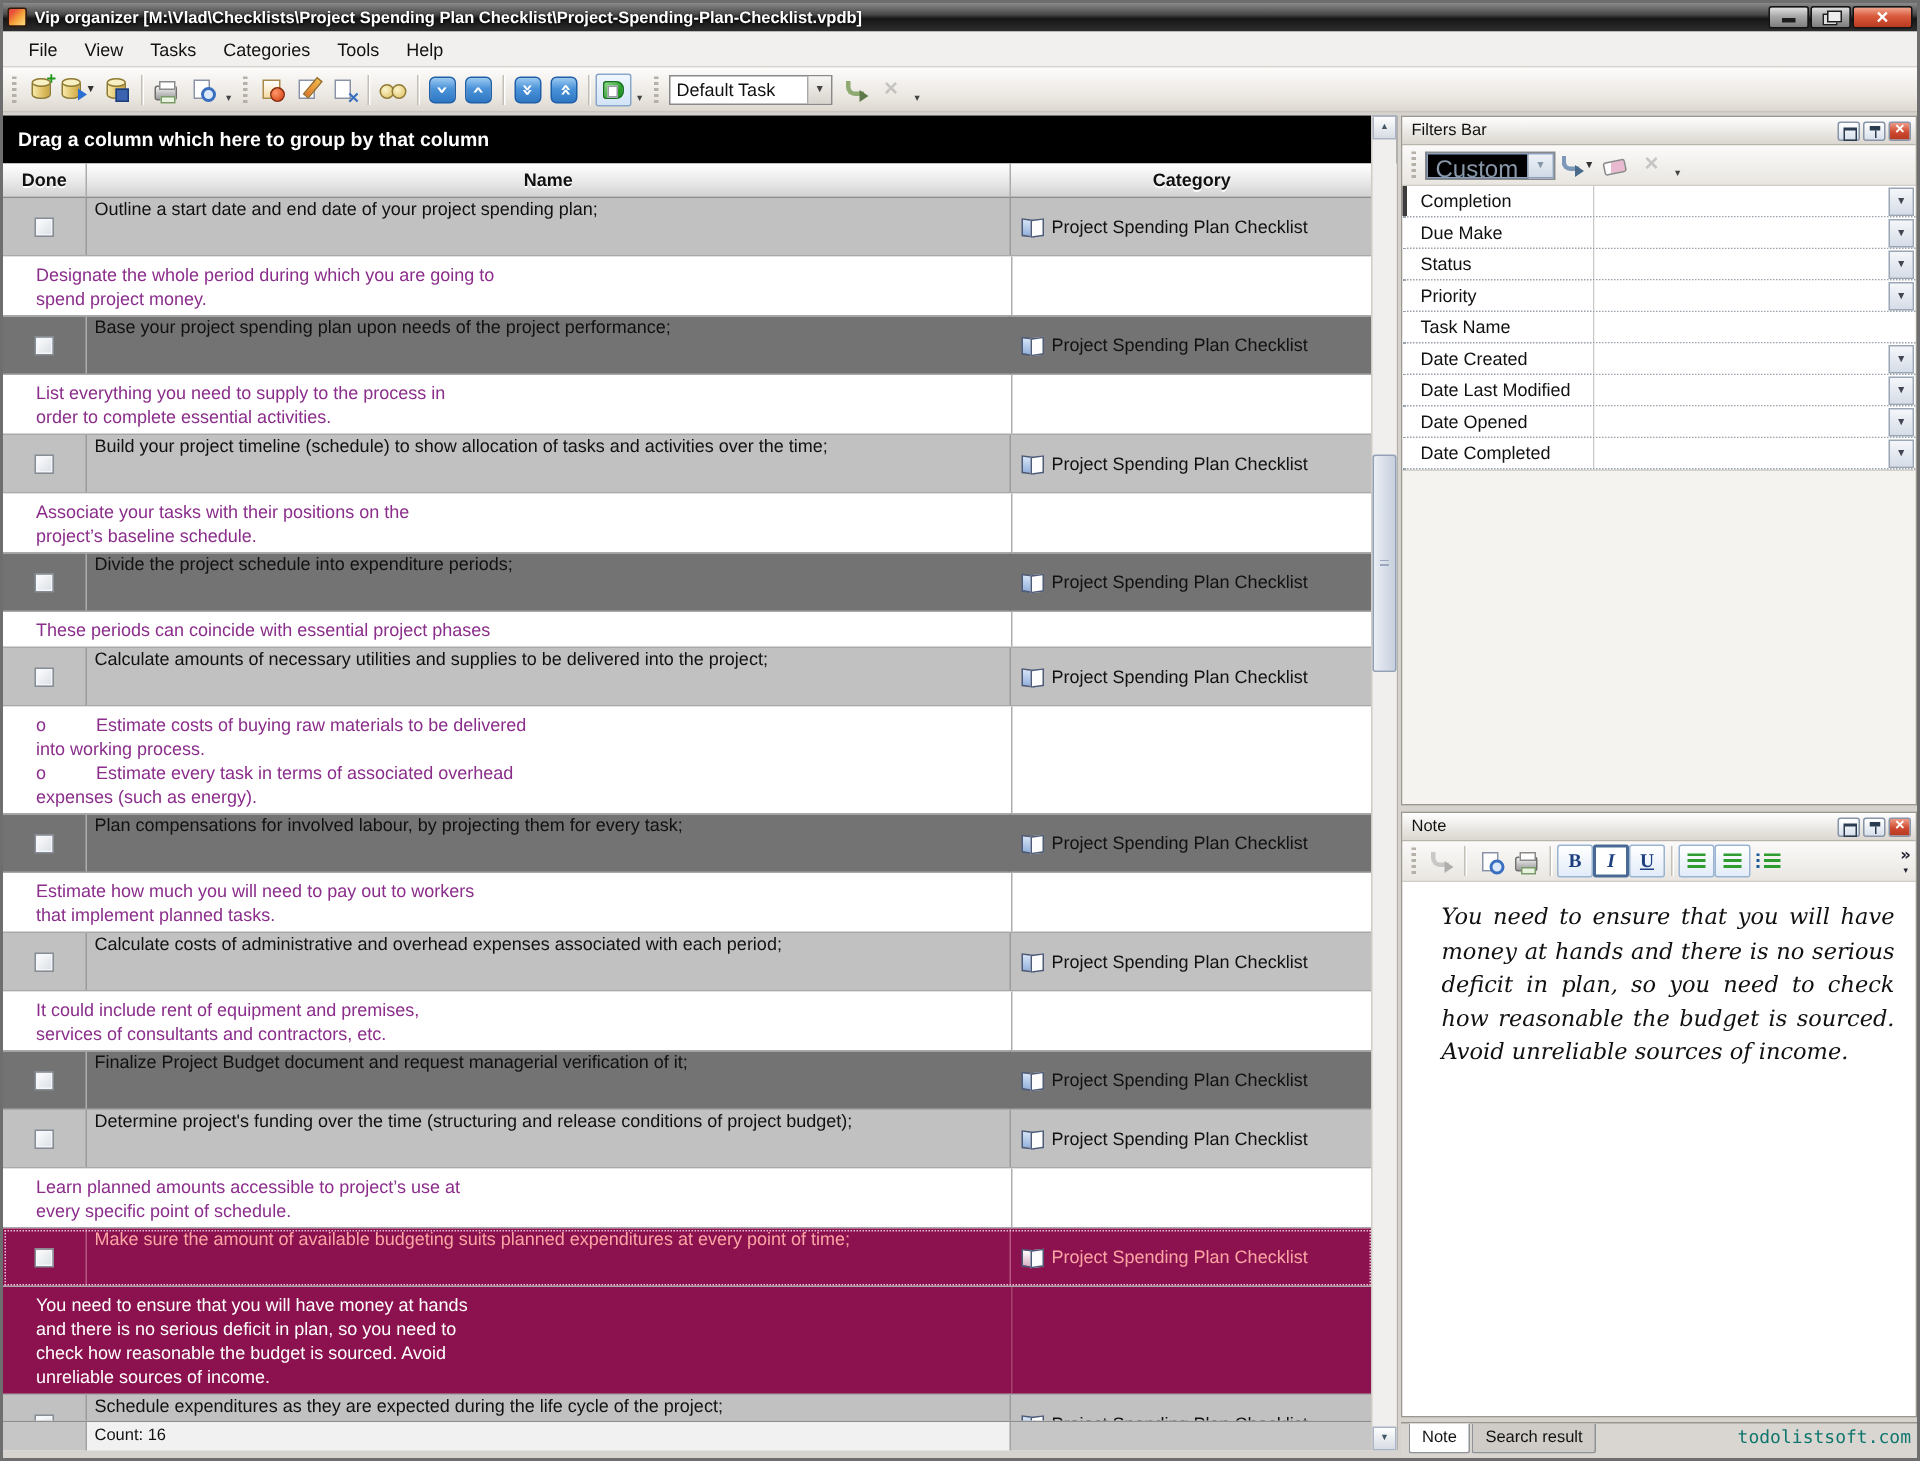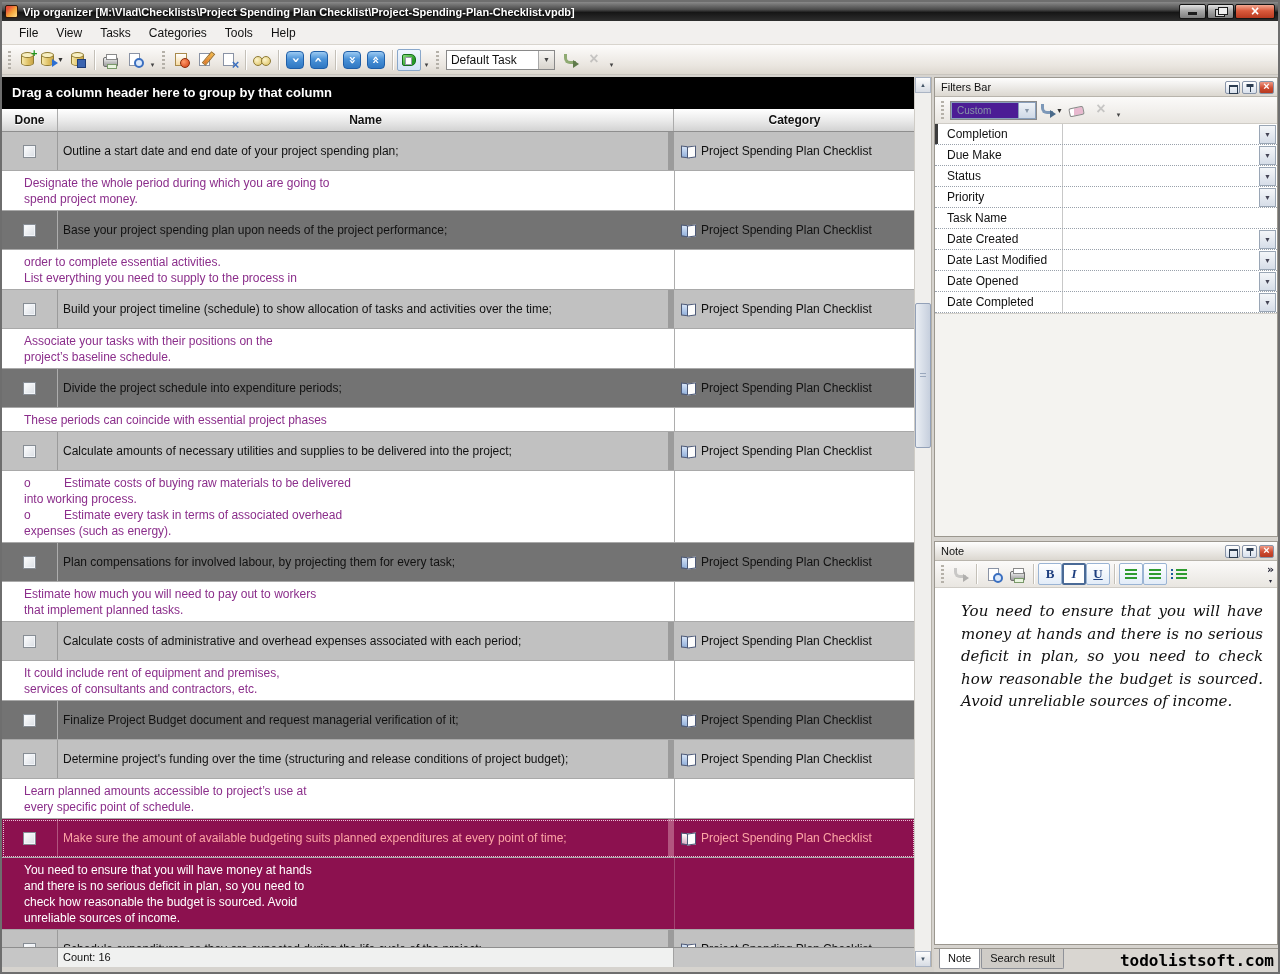--- a/index.html
+++ b/index.html
@@ -100,21 +100,21 @@
   .col-headers{height:23px;display:flex;width:913px;border-bottom:1px solid #8e8e8e;background:linear-gradient(#fff,#e9e9e9 55%,#d2d2d2)}
   .hcell{display:flex;align-items:center;justify-content:center;font-weight:bold;border-right:1px solid #ababab;text-shadow:0 1px 0 #fff}
   .h-done{width:56px}.h-name{width:616px}.h-cat{flex:1;border-right:none}
   .rows{width:913px;height:815px;overflow:hidden}
   .row{position:relative;border-bottom:1px solid #a9a9a9}
   .task{height:39px;display:flex}
   .task.w{background:#737373}
   .task.g{background:#c1c1c1}
   .task.sel{background:#8C114F;color:#fca5a5;outline:1px dotted #eac3d6;outline-offset:-2px}
   .cell-done{width:56px;display:flex;align-items:center;justify-content:center;border-right:1px solid #adadad}
-  .cell-name{width:616px;display:flex;align-items:center;padding-left:5px;border-right:6px solid #737373}
+  .cell-name{width:616px;display:flex;padding-left:5px;border-right:1px solid #737373}
   .task.g .cell-done,.task.g .cell-name{border-color:#9b9b9b}
   .task.sel .cell-done,.task.sel .cell-name{border-color:#b2557f}
   .cell-cat{flex:1;display:flex;align-items:center;gap:5px;padding-left:7px}
   .checkbox{width:13px;height:13px;border:1px solid #878d94;background:linear-gradient(135deg,#fff,#d9dee4);box-shadow:inset 0 0 0 1px #f3f6fa}
   .note{background:#fff;color:#8B2E8B}
   .note.sel{background:#8C114F;color:#fff}
   .note::after{content:"";position:absolute;left:672px;top:0;bottom:0;width:1px;background:#adadad}
   .note.sel::after{background:#a34472}
   .note-lines{padding:4px 0 3px 22px}
   .note-line{line-height:16px;white-space:pre}
@@ -146,41 +146,41 @@
   .p-btn{width:15px;height:13px;border:1px solid #8894a8;border-radius:2px;position:relative;
     background:linear-gradient(#fff,#d8e0ec)}
   .p-btn.close{background:linear-gradient(#ef9a86,#ce4a30 55%,#b53a22)}
   .p-btn.restore::before{content:"";position:absolute;left:3px;top:3px;width:7px;height:6px;border:1px solid #2c3c50;border-top-width:2px}
   .p-btn.pin::before{content:"";position:absolute;left:50%;top:2px;width:7px;height:3px;background:#2c3c50;transform:translateX(-50%)}
   .p-btn.pin::after{content:"";position:absolute;left:50%;top:5px;width:1px;height:5px;background:#2c3c50}
   .p-btn.close::before{content:"\00d7";position:absolute;left:0;right:0;top:-2px;text-align:center;color:#fff;font:bold 11px "Liberation Sans",sans-serif}
   .p-toolbar{height:27px;flex:none;display:flex;align-items:center;padding-left:2px;position:relative;
     background:linear-gradient(#fbfaf9,#e9e6e1);border-bottom:1px solid #cfccc6}
   .f-combo{display:flex;height:19px;margin:0 2px}
-  .f-combo-text{width:68px;padding:2px 5px;font-size:10px;color:#8796a8;background:#4c1d95;border:1px solid #8aa0bc}
+  .f-combo-text{width:68px;padding:2px 5px;font-size:16px;color:#8796a8;background:#000000;border:1px solid #8aa0bc}
   .f-combo-btn{width:17px;display:flex;align-items:center;justify-content:center;font-size:7px;color:#8796a8;
     border:1px solid #8aa0bc;border-left:none;background:linear-gradient(#eef2f7,#cfd9e6)}
   .filter-grid{flex:none;background:#fff}
   .f-row{height:21px;display:flex;align-items:center;border-bottom:1px dotted #99a1ab;position:relative}
   .f-row.current::before{content:"";position:absolute;left:0;top:0;bottom:0;width:3px;background:#3c3c3c}
   .f-label{width:128px;height:100%;display:flex;align-items:center;padding-left:12px;border-right:1px solid #c8c8c8}
   .f-value{flex:1;height:100%;background:#fff}
   .f-dd{width:17px;height:19px;margin-right:1px;display:flex;align-items:center;justify-content:center;font-size:7px;color:#445;
     border:1px solid #9aa6b5;background:linear-gradient(#f4f6f9,#d6dde8)}
   .f-empty{flex:1;background:#f4f3f0;border-top:1px solid #d4d1cb}
   .n-more{position:absolute;right:3px;top:2px;display:flex;flex-direction:column;align-items:center;line-height:10px;color:#223}
   .n-more .chev{font:bold 11px "DejaVu Sans",sans-serif}
   .n-more .arr{font-size:6px}
   .note-content{flex:1;background:#fff;padding:12px 14px 0 26px;font-family:"DejaVu Serif",serif;font-style:italic;
     font-size:15px;line-height:22.5px;color:#101010;text-align:justify}
   .bottom-bar{position:absolute;left:0;top:871px;width:344px;height:24px;background:#d9d6d1;border-top:1px solid #9a968e;
     display:flex;align-items:flex-start;padding-left:5px}
   .tab{height:20px;padding:3px 8px 0;font-size:11px;border:1px solid #8f9299;border-top:none;border-radius:0 0 2px 2px;background:#cfccc7;margin-right:1px}
   .tab.active{background:#fff}
-  .branding{margin-left:auto;margin-right:4px;padding-top:2px;font-family:"DejaVu Sans Mono",monospace;font-weight:bold;font-size:16px;color:#000000}
+  .branding{margin-left:auto;margin-right:4px;padding-top:2px;font-family:"DejaVu Sans Mono",monospace;font-weight:normal;font-size:12px;color:#0f766e}
 </style>
 </head>
 <body>
 
 <div class="window">
 
   <div class="titlebar">
     <span class="app-icon"></span>
     <span class="title-text">Vip organizer [M:\Vlad\Checklists\Project Spending Plan Checklist\Project-Spending-Plan-Checklist.vpdb]</span>
     <span class="win-buttons">
@@ -260,21 +260,21 @@
       <span class="tb-btn">
         <span class="ic assign-task-type-icon"></span>
       </span>
       <span class="tb-btn disabled">
         <span class="ic remove-task-type-icon"></span>
       </span>
       <span class="tb-ovf">▾</span>
     </div>
 
   <div class="grid-area">
-    <div class="group-band">Drag a column header here to group by that column</div>
+    <div class="group-band">Drag a column which here to group by that column</div>
     <div class="col-headers" id="col-headers">
         <div class="hcell h-done">Done</div>
         <div class="hcell h-name">Name</div>
         <div class="hcell h-cat">Category</div>
       </div>
     <div class="rows" id="grid-rows">
         <div class="row task g">
           <div class="cell-done">
             <span class="checkbox"></span>
           </div>
@@ -299,22 +299,22 @@
           <div class="cell-name">
             <span class="tname">Base your project spending plan upon needs of the project performance;</span>
           </div>
           <div class="cell-cat">
             <span class="book-icon"></span>
             <span class="cat-label">Project Spending Plan Checklist</span>
           </div>
         </div>
         <div class="row note w">
           <div class="note-lines">
+            <div class="note-line">List everything you need to supply to the process in</div>
             <div class="note-line">order to complete essential activities.</div>
-            <div class="note-line">List everything you need to supply to the process in</div>
           </div>
         </div>
         <div class="row task g">
           <div class="cell-done">
             <span class="checkbox"></span>
           </div>
           <div class="cell-name">
             <span class="tname">Build your project timeline (schedule) to show allocation of tasks and activities over the time;</span>
           </div>
           <div class="cell-cat">

